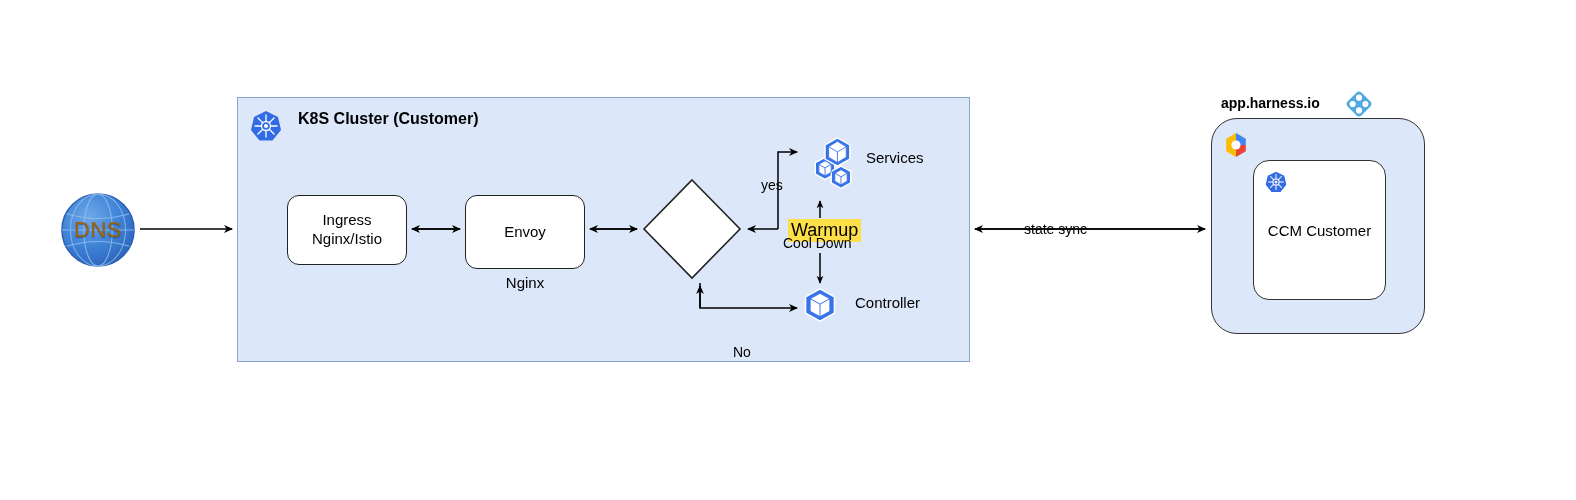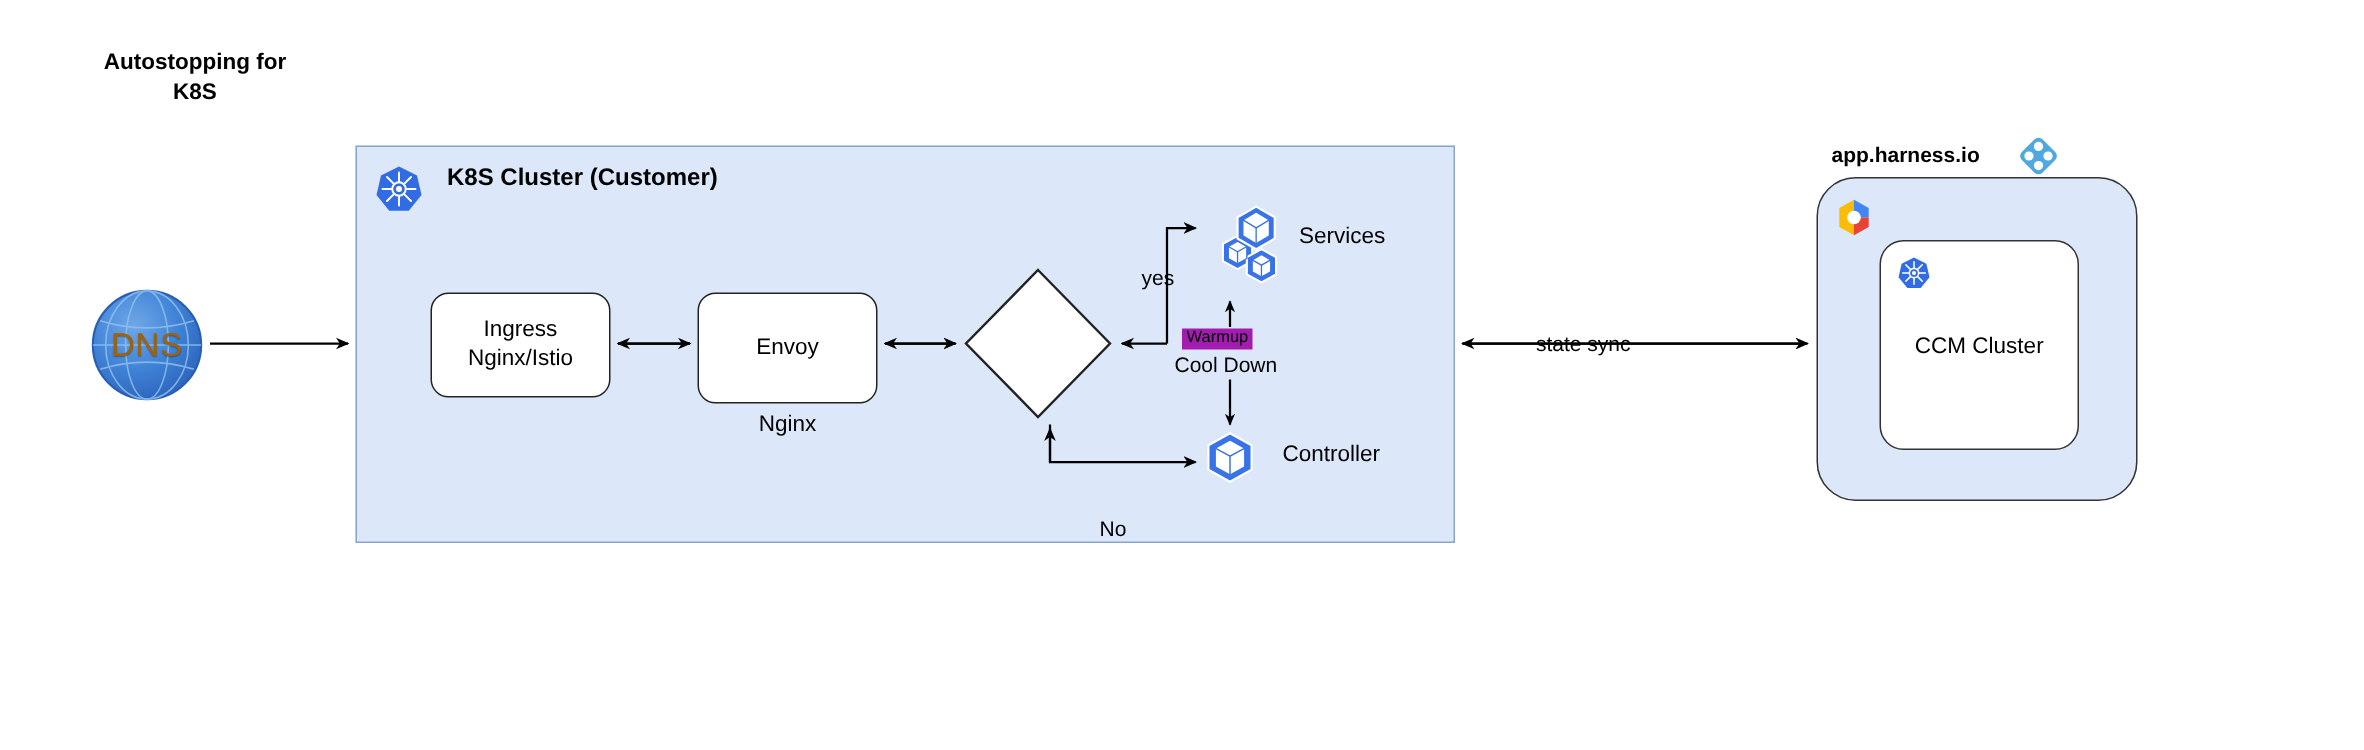--- a/index.html
+++ b/index.html
@@ -53,22 +53,22 @@
   }
 
   
   .services-icon{position:absolute;left:802px;top:136px;width:62px;height:62px;}
   .services-label{position:absolute;left:866px;top:149px;font-size:15px;}
   .controller-icon{position:absolute;left:802px;top:287px;width:36px;height:36px;}
   .controller-label{position:absolute;left:855px;top:294px;font-size:15px;}
 
   
   .warmup-label{
-    position:absolute;left:788px;top:219px;font-size:11px;
-    background:#a21caf;padding:0 3px;line-height:1.25;
+    position:absolute;left:788px;top:219px;font-size:18px;
+    background:#fde047;padding:0 3px;line-height:1.25;
   }
   .cooldown-label{position:absolute;left:783px;top:235px;font-size:14px;line-height:1.25;}
 
   
   .edge-label{position:absolute;font-size:14px;}
   #yes-label{left:761px;top:177px;}
   #no-label{left:733px;top:301px;margin-top:43px;}
   #statesync-label{left:1022px;top:221px;background:#ffffff;padding:0 2px;}
 
   
@@ -86,22 +86,20 @@
   .ccm-k8s-icon{position:absolute;left:1265px;top:171px;width:22px;height:22px;}
   .ccm-label{
     position:absolute;left:1253px;top:222px;width:133px;text-align:center;font-size:15px;
   }
 </style>
 </head>
 <body>
 
 <div class="canvas">
 
-  <div class="diagram-title">Autostopping for
-K8S</div>
 
   <div class="cluster-box"></div>
 
   <svg class="k8s-cluster-icon" viewBox="0 0 64 64">
     <polygon points="32,2 56,14 62,40 45,61 19,61 2,40 8,14" fill="#326ce5"></polygon>
     <g fill="none" stroke="#ffffff" stroke-width="2.6" stroke-linecap="round">
       <circle cx="32" cy="32" r="9"></circle>
       <line x1="32" y1="10" x2="32" y2="23"></line>
       <line x1="32" y1="41" x2="32" y2="54"></line>
       <line x1="10" y1="32" x2="23" y2="32"></line>
@@ -213,21 +211,21 @@
       <line x1="10" y1="32" x2="23" y2="32"></line>
       <line x1="41" y1="32" x2="54" y2="32"></line>
       <line x1="16" y1="16" x2="25.5" y2="25.5"></line>
       <line x1="38.5" y1="38.5" x2="48" y2="48"></line>
       <line x1="48" y1="16" x2="38.5" y2="25.5"></line>
       <line x1="25.5" y1="38.5" x2="16" y2="48"></line>
     </g>
     <circle cx="32" cy="32" r="4" fill="#ffffff"></circle>
   </svg>
 
-  <div class="ccm-label">CCM Cluster</div>
+  <div class="ccm-label">CCM Customer</div>
 
   <svg class="layer">
     <defs>
       <marker id="ah" markerWidth="9" markerHeight="9" refX="8" refY="4.5" orient="auto" markerUnits="userSpaceOnUse">
         <path d="M0,0.6 L9,4.5 L0,8.4 L2.6,4.5 Z" fill="#000"></path>
       </marker>
       <marker id="ahs" markerWidth="8" markerHeight="8" refX="7.2" refY="4" orient="auto" markerUnits="userSpaceOnUse">
         <path d="M0,0.6 L8,4 L0,7.4 L2.3,4 Z" fill="#000"></path>
       </marker>
     </defs>

